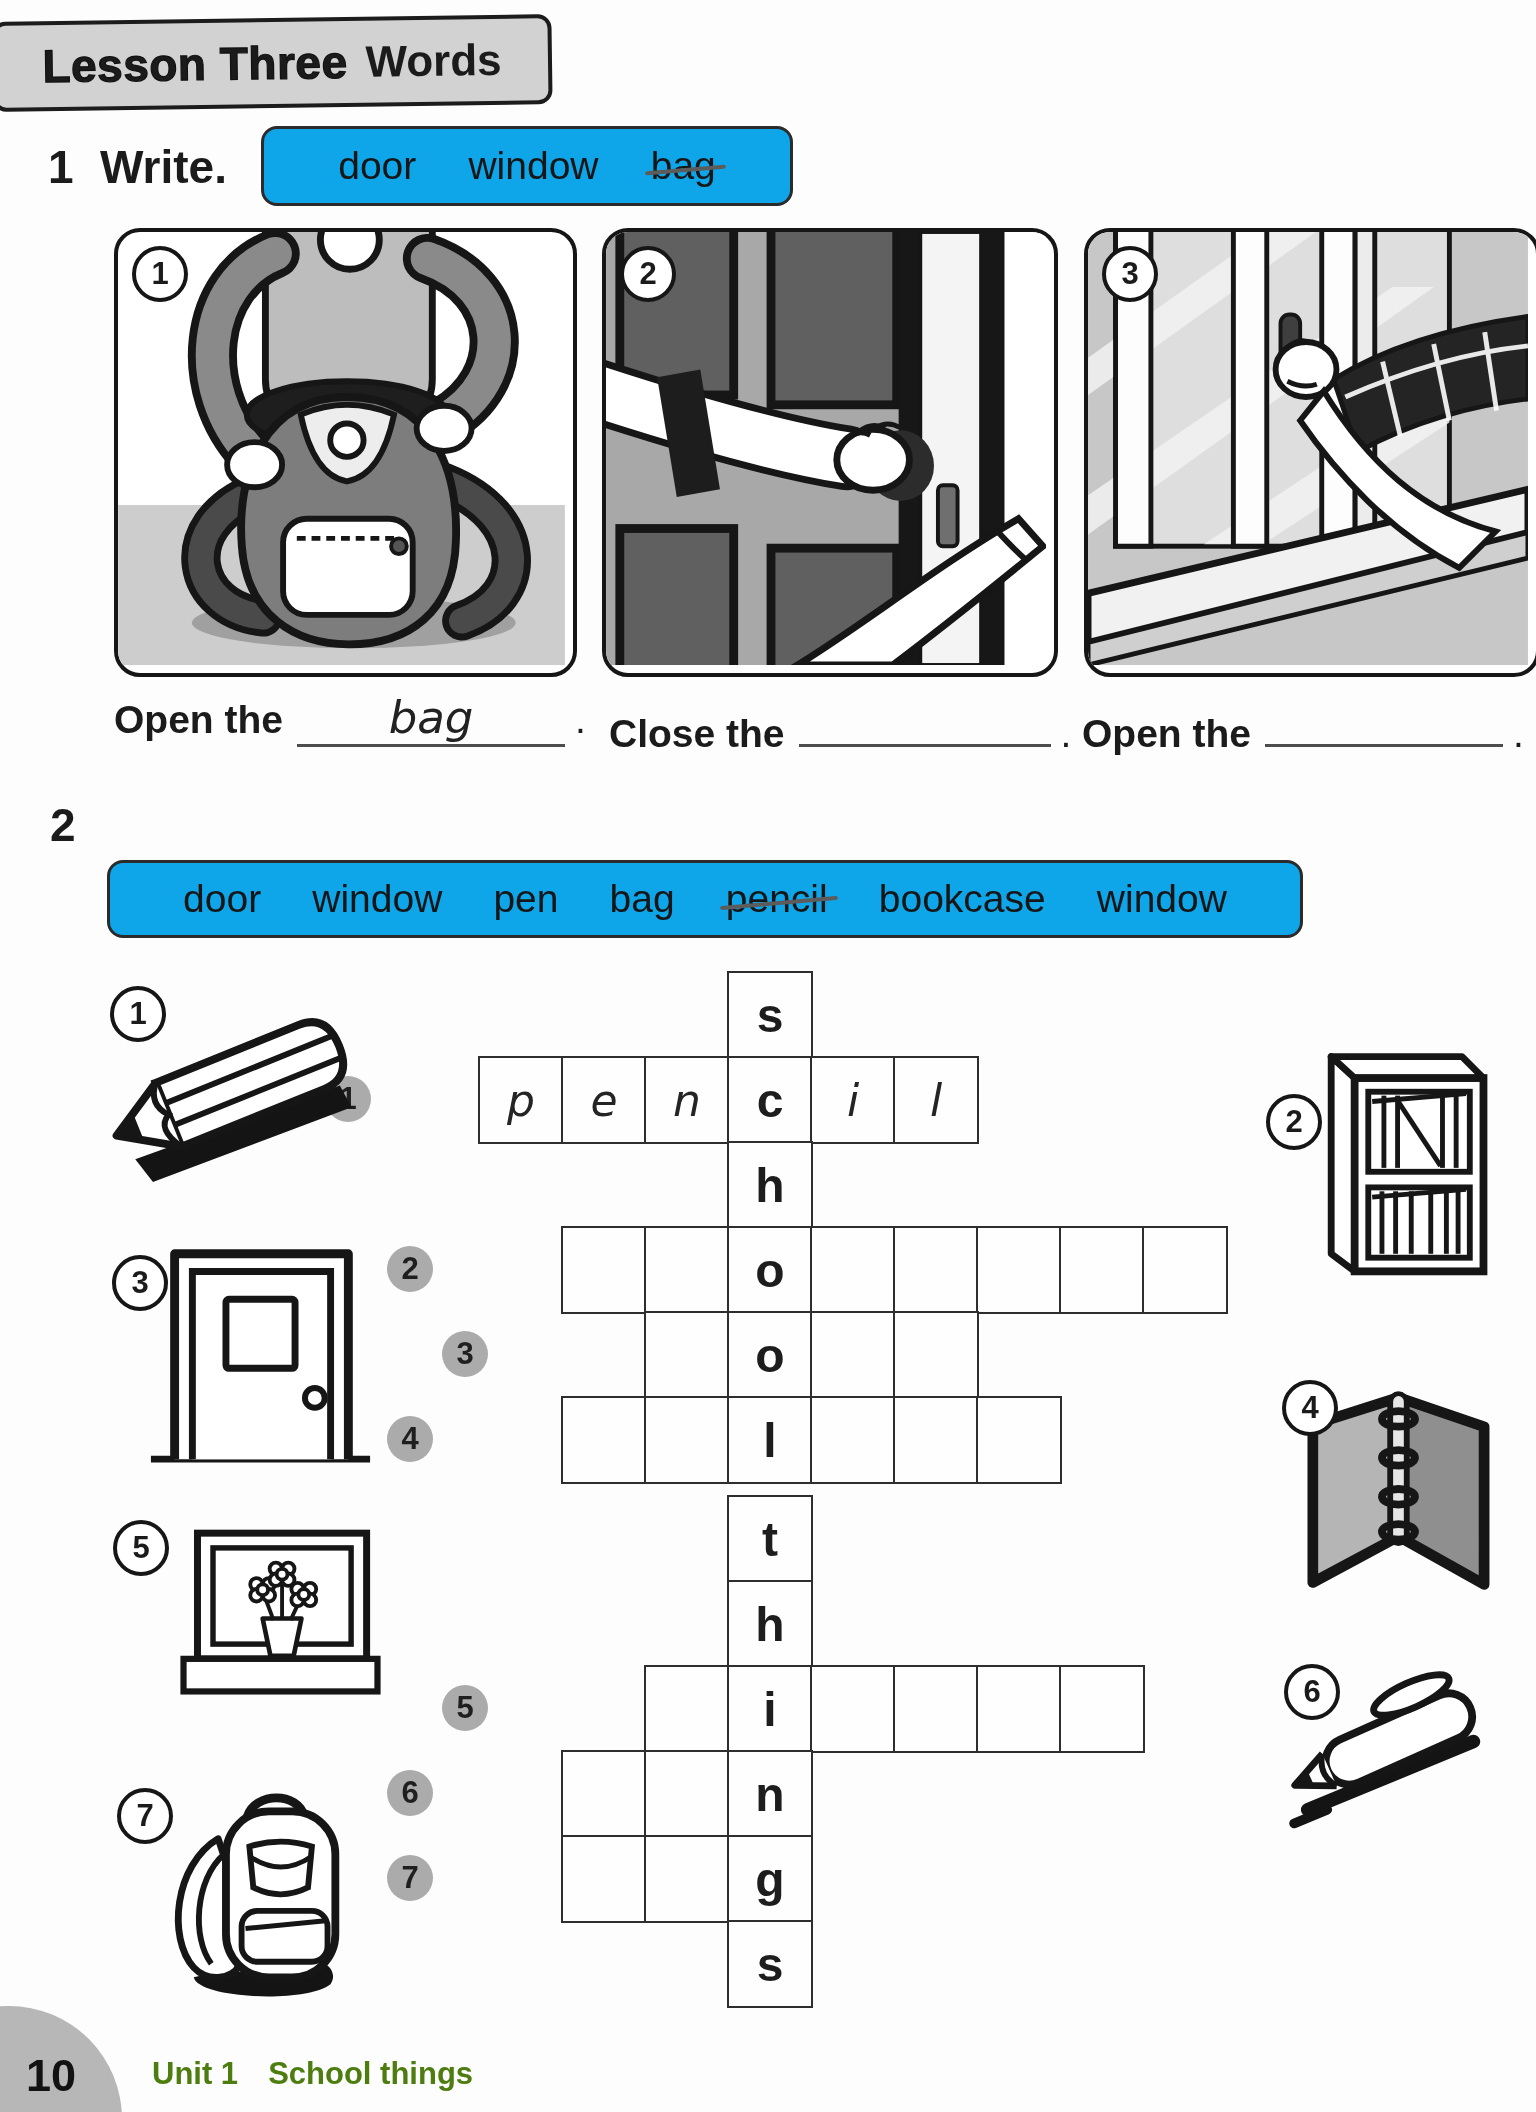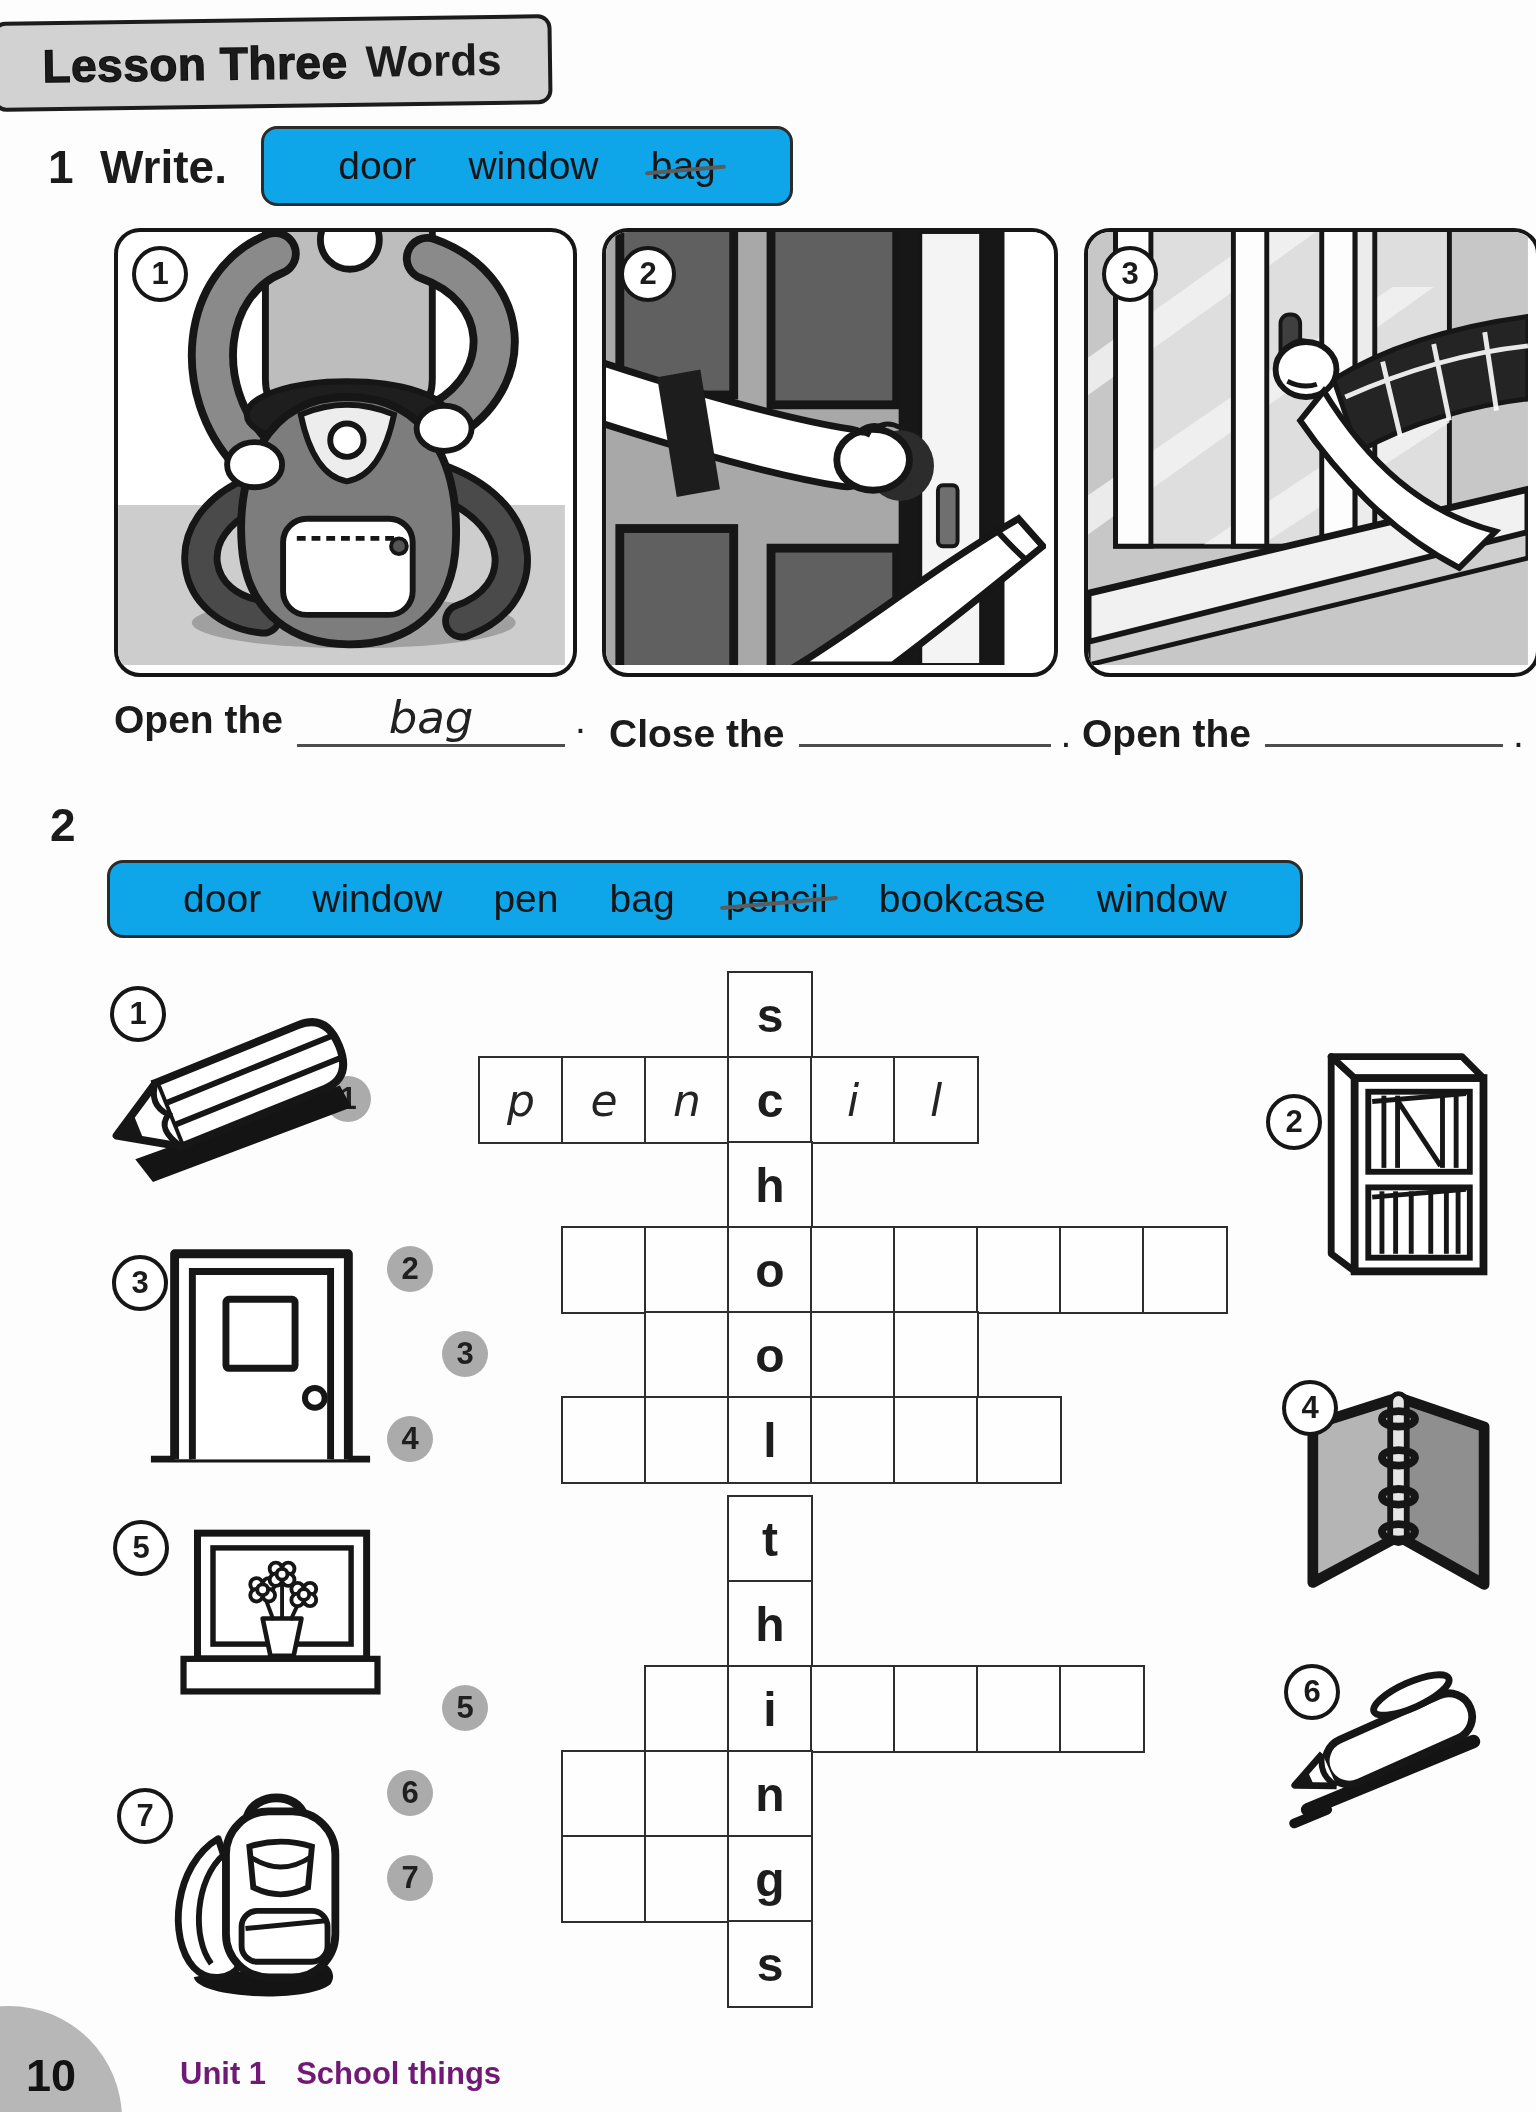--- a/index.html
+++ b/index.html
@@ -41,21 +41,21 @@
          border:2.5px solid #2e2e2e;background:#fefefe;display:flex;align-items:center;justify-content:center;}
   .xletter.print{font-size:48px;font-weight:700;color:#1d1d1d;}
   .xletter.hand{font-size:44px;font-weight:400;color:#242424;}
   .clue-num{position:absolute;width:46px;height:46px;border-radius:50%;background:#ababab;
             color:#1f1f1f;font-size:31px;font-weight:700;display:flex;align-items:center;justify-content:center;}
   
   .item-art{position:absolute;}
   
   .page-corner{position:absolute;left:-104px;top:2006px;width:226px;height:226px;border-radius:50%;background:#b7b7b7;}
   .page-num{position:absolute;left:26px;top:2050px;font-size:45px;font-weight:800;color:#121212;}
-  .footer-unit{position:absolute;left:152px;top:2056px;display:flex;gap:30px;font-size:31px;font-weight:800;color:#701a75;margin-left:28px;}
+  .footer-unit{position:absolute;left:152px;top:2056px;display:flex;gap:30px;font-size:31px;font-weight:800;color:#4d7c0f;}
 </style>
 </head>
 <body>
 
 <div class="page">
 
   <div class="lesson-box">
     <span class="t1">Lesson Three</span>
     <span class="t2">Words</span>
   </div>

